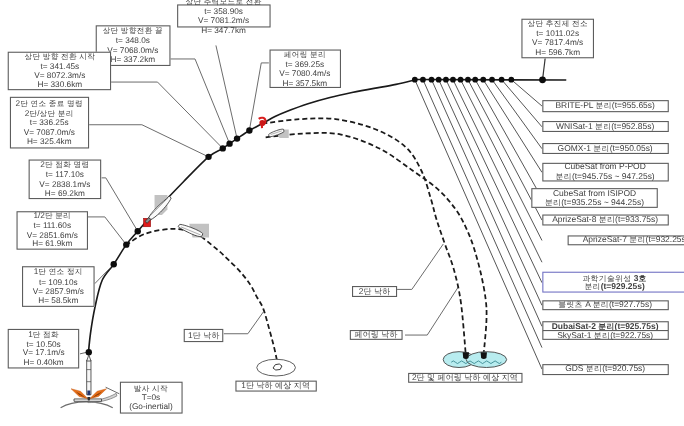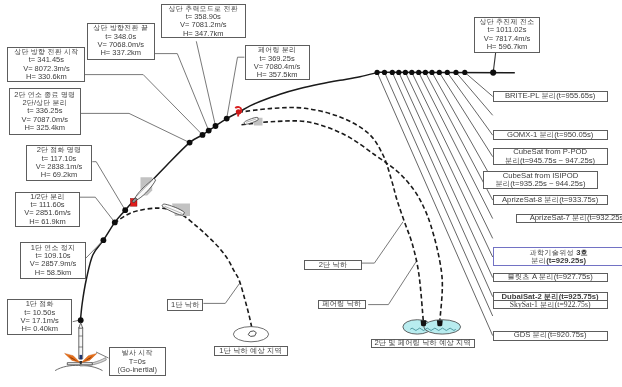--- a/index.html
+++ b/index.html
@@ -163,21 +163,21 @@
     <path fill="#c2c2c2" d="M252.5,117.8 L262.5,117.8 L262.5,125.5 L254,125.5 z"></path>
     <g>
       <path fill="#fafafa" stroke="#2e2e2e" stroke-width="0.7" d="M244.2,122.3 C245.0,121.2 249.2,119.3 253.0,118.2
                C255.6,117.4 257.3,117.2 257.8,117.6 L258.2,119.6
                C257.6,120.4 255.2,121.5 252.4,122.5 C248.6,123.9 245.4,124.6 244.6,124.2 z"></path>
       <path fill="none" stroke="#7a7a7a" stroke-width="0.5" d="M246.1,122.3 L256.2,119.0"></path>
     </g>
   </g>
 </svg>
 
-<div class="box evbox" style="left:161px;top:4.4px;width:84.5px;height:34px;">
+<div class="box evbox" style="left:161px;top:4.4px;width:84.5px;height:21px;">
   <span class="ln"><i class="kr">상단</i> <i class="kr">추력모드로</i> <i class="kr">전환</i></span>
   <span class="ln">t= 358.90s</span>
   <span class="ln">V= 7081.2m/s</span>
   <span class="ln">H= 347.7km</span>
 </div>
 
 <div class="box evbox" style="left:474.2px;top:17px;width:65.6px;height:35.5px;">
   <span class="ln"><i class="kr">상단</i> <i class="kr">추진제</i> <i class="kr">전소</i></span>
   <span class="ln">t= 1011.02s</span>
   <span class="ln">V= 7817.4m/s</span>
@@ -191,21 +191,21 @@
   <span class="ln">H= 337.2km</span>
 </div>
 
 <div class="box evbox" style="left:244.5px;top:45.3px;width:65.2px;height:35.2px;">
   <span class="ln"><i class="kr">페어링</i> <i class="kr">분리</i></span>
   <span class="ln">t= 369.25s</span>
   <span class="ln">V= 7080.4m/s</span>
   <span class="ln">H= 357.5km</span>
 </div>
 
-<div class="box evbox" style="left:7.4px;top:47.4px;width:78px;height:34.6px;">
+<div class="box evbox" style="left:7.4px;top:47.4px;width:94px;height:34.6px;">
   <span class="ln"><i class="kr">상단</i> <i class="kr">방향</i> <i class="kr">전환</i> <i class="kr">시작</i></span>
   <span class="ln">t= 341.45s</span>
   <span class="ln">V= 8072.3m/s</span>
   <span class="ln">H= 330.6km</span>
 </div>
 
 <div class="box evbox" style="left:8.6px;top:88.2px;width:72.4px;height:46.7px;">
   <span class="ln">2<i class="kr">단</i> <i class="kr">연소</i> <i class="kr">종료</i> <i class="kr">명령</i></span>
   <span class="ln">2<i class="kr">단</i>/<i class="kr">상단</i> <i class="kr">분리</i></span>
   <span class="ln">t= 336.25s</span>
@@ -246,32 +246,35 @@
   <span class="ln">T=0s</span>
   <span class="ln">(Go-inertial)</span>
 </div>
 
 <div class="box zonebox" style="left:167.2px;top:298.8px;width:36.2px;height:11.9px;">
   <span class="ln">1<i class="kr">단</i> <i class="kr">낙하</i></span>
 </div>
 <div class="box zonebox" style="left:213.5px;top:346px;width:74.3px;height:10.4px;">
   <span class="ln">1<i class="kr">단</i> <i class="kr">낙하</i> <i class="kr">예상</i> <i class="kr">지역</i></span>
 </div>
-<div class="box zonebox" style="left:304px;top:260px;width:58px;height:9.5px;">
+<div class="box zonebox" style="left:320px;top:260px;width:41px;height:9.5px;">
   <span class="ln">2<i class="kr">단</i> <i class="kr">낙하</i></span>
 </div>
 <div class="box zonebox" style="left:317.9px;top:299.5px;width:48px;height:9px;">
   <span class="ln"><i class="kr">페어링</i> <i class="kr">낙하</i></span>
 </div>
 <div class="box zonebox" style="left:370.6px;top:338.5px;width:104.2px;height:9.5px;">
   <span class="ln">2<i class="kr">단</i> <i class="kr">및</i> <i class="kr">페어링</i> <i class="kr">낙하</i> <i class="kr">예상</i> <i class="kr">지역</i></span>
 </div>
 
 <div class="box satbox" style="left:492.7px;top:91.4px;width:114.9px;height:10.2px;">
   <span class="ln">BRITE-PL <i class="kr">분리</i>(t=955.65s)</span>
+</div>
+<div class="box satbox" style="left:492.7px;top:110.3px;width:114.9px;height:10px;">
+  <span class="ln">WNISat-1 <i class="kr">분리</i>(t=952.85s)</span>
 </div>
 <div class="box satbox" style="left:492.7px;top:130.2px;width:114.9px;height:10px;">
   <span class="ln">GOMX-1 <i class="kr">분리</i>(t=950.05s)</span>
 </div>
 <div class="box satbox" style="left:492.7px;top:147.9px;width:114.9px;height:17.6px;">
   <span class="ln">CubeSat from P-POD</span>
   <span class="ln"><i class="kr">분리</i>(t=945.75s ~ 947.25s)</span>
 </div>
 <div class="box satbox" style="left:483px;top:171.4px;width:114.9px;height:17.8px;text-align:right;">
   <span class="ln">CubeSat from ISIPOD</span>
@@ -286,20 +289,20 @@
 <div class="box satbox hl" style="left:492.7px;top:247.4px;width:132px;height:19.1px;">
   <span class="ln"><i class="kr">과학기술위성</i> <b>3<i class="kr">호</i></b></span>
   <span class="ln"><i class="kr">분리</i><b>(t=929.25s)</b></span>
 </div>
 <div class="box satbox" style="left:492.7px;top:272.9px;width:114.9px;height:9.5px;justify-content:center;">
   <span class="ln"><i class="kr">블릿츠</i> A <i class="kr">분리</i>(t=927.75s)</span>
 </div>
 <div class="box satbox" style="left:492.7px;top:291.8px;width:114.9px;height:9.8px;font-weight:bold;">
   <span class="ln">DubaiSat-2 <i class="kr">분리</i>(t=925.75s)</span>
 </div>
-<div class="box satbox" style="left:492.7px;top:300px;width:114.9px;height:9.4px;font-family:Liberation Serif, serif;">
+<div class="box satbox" style="left:492.7px;top:300px;width:114.9px;height:9.4px;">
   <span class="ln">SkySat-1 <i class="kr">분리</i>(t=922.75s)</span>
 </div>
 <div class="box satbox" style="left:492.7px;top:330.6px;width:114.9px;height:10px;">
   <span class="ln">GDS <i class="kr">분리</i>(t=920.75s)</span>
 </div>
 
 </div>
 
 </body></html>

